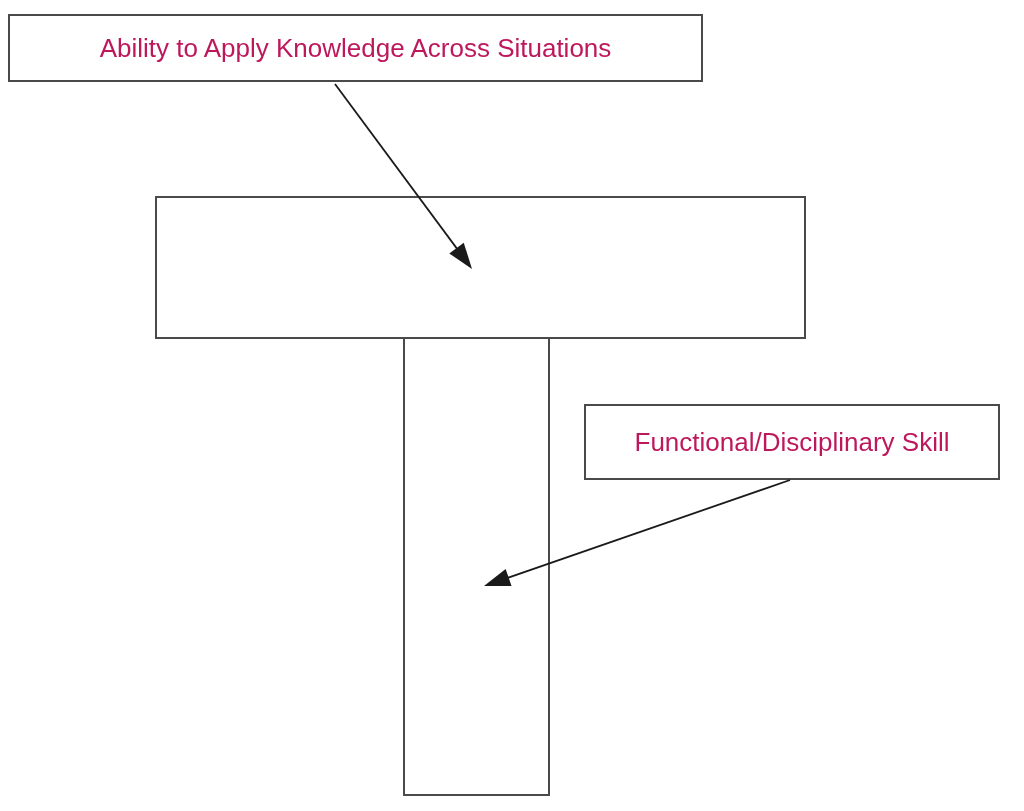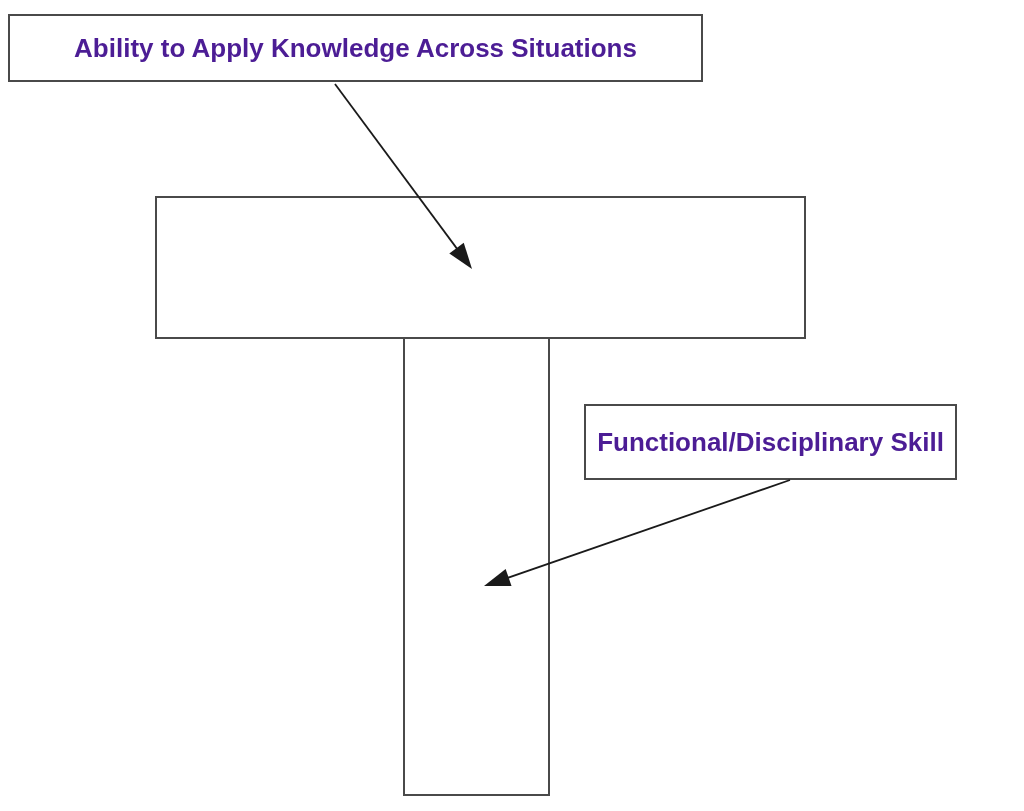--- a/index.html
+++ b/index.html
@@ -23,38 +23,38 @@
     position: absolute;
     box-sizing: border-box;
     background: #ffffff;
     border: 2px solid #4a4a4a;
     display: flex;
     align-items: center;
     justify-content: center;
   }
   .callout-text {
     font-family: "Liberation Sans", sans-serif;
-    font-weight: bold;
-    color: #4c1d95;
+    font-weight: normal;
+    color: #be185d;
     white-space: nowrap;
     letter-spacing: 0px;
   }
   #callout-knowledge {
     left: 8px;
     top: 14px;
     width: 695px;
     height: 68px;
   }
   #callout-knowledge .callout-text {
     font-size: 26px;
   }
   #callout-functional {
     left: 584px;
     top: 404px;
-    width: 373px;
+    width: 416px;
     height: 76px;
   }
   #callout-functional .callout-text {
     font-size: 26px;
   }
   
   .t-bar {
     position: absolute;
     box-sizing: border-box;
     background: #ffffff;

